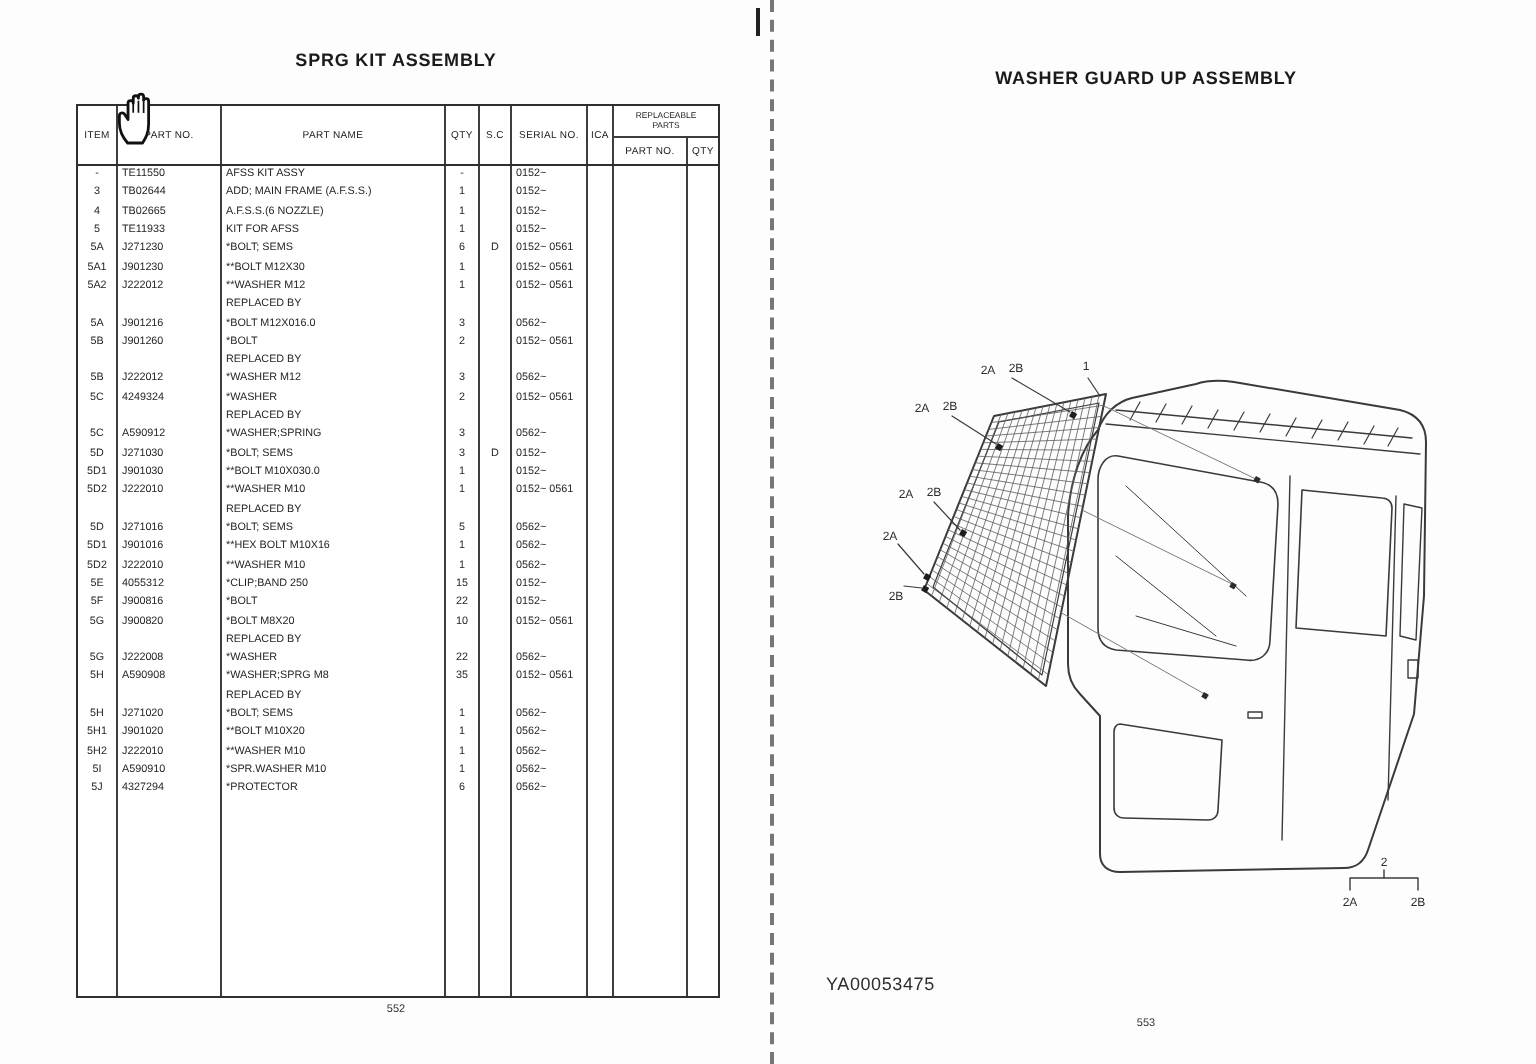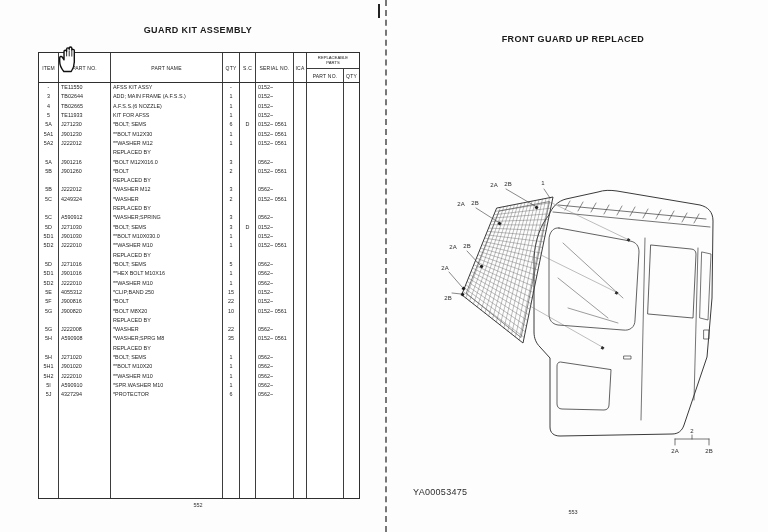--- a/index.html
+++ b/index.html
@@ -42,21 +42,21 @@
   .drawing text{font-family:"Liberation Sans","DejaVu Sans",sans-serif;font-size:6px;fill:#2d2d2d;}
   
   .watermark{position:absolute;left:237px;top:247px;font-size:20px;font-weight:bold;
     letter-spacing:.2px;z-index:9;white-space:nowrap;}
 </style>
 </head>
 <body>
 
 <div class="canvas">
 
-  <div class="page-title lp-title">GUARD KIT ASSEMBLY</div>
+  <div class="page-title lp-title">SPRG KIT ASSEMBLY</div>
 
   <div class="ptable">
     <div class="thead">
       <div class="hcell cw0">ITEM</div>
       <div class="hcell cw1">PART NO.</div>
       <div class="hcell cw2">PART NAME</div>
       <div class="hcell cw3">QTY</div>
       <div class="hcell cw4">S.C</div>
       <div class="hcell cw5">SERIAL NO.</div>
       <div class="hcell cw6">ICA</div>
@@ -464,21 +464,21 @@
       <path d="M7.2 26 C5 23.4 3.4 20.4 3.4 16.6 L3.4 13.4 C3.4 12.1 5 11.6 5.8 12.7 L7.4 15.2 L7.4 7.6 C7.4 6 9.8 6 9.8 7.6 L9.8 5.4 C9.8 3.8 12.2 3.8 12.2 5.4 L12.2 4.6 C12.2 3 14.6 3 14.6 4.6 L14.6 6.4 C14.6 5.2 16.9 5.2 16.9 6.7 L16.9 17.2 C16.9 21.4 15.6 23.6 14.1 26 Z" fill="#ffffff" stroke="#111" stroke-width="1.3" stroke-linejoin="round"></path>
       <path d="M9.8 8 L9.8 12 M12.2 6.5 L12.2 12 M14.6 7 L14.6 12.2" stroke="#111" stroke-width="0.8" fill="none"></path>
     </svg>
   </div>
 
   <div class="page-num lp-num">552</div>
 
   <div class="divider"></div>
   <div class="scan-mark"></div>
 
-  <div class="page-title rp-title">FRONT GUARD UP REPLACED</div>
+  <div class="page-title rp-title">WASHER GUARD UP ASSEMBLY</div>
 
   <svg class="drawing" viewBox="0 0 330 318">
     <g stroke="#3a3a3a" fill="none" stroke-width="1" stroke-linejoin="round" stroke-linecap="round">
 
       <path d="M141,67 C133,76 127,92 126,110 L126,184 C126,190 128,195 132,199 L142,210 L142,279 C142,285 146,288 152,288 L264,286 C270,286 274,283 276,277 L299,209 L304,150 L305,73 C305,64 300,59 292,57 L209,43 C202,42 196,42 190,44 L158,51 C150,53 144,59 141,67 Z"></path>
 
       <path d="M150,57 L298,71 M145,64 L302,79" stroke-width="0.7"></path>
       <path stroke-width="0.6" d="M162,53 l-5,9 M175,54 l-5,9 M188,55 l-5,9 M201,57 l-5,9 M214,58 l-5,9 M227,59 l-5,9 M240,61 l-5,9 M253,62 l-5,9 M266,63 l-5,9 M279,65 l-5,9 M291,66 l-5,9"></path>
 
       <path stroke-width="0.8" d="M151,80 L222,93 C228,94 231,98 231,104 L227,172 C227,179 222,183 215,182 L150,177 C144,176 141,172 141,166 L141,92 C141,85 145,79 151,80 Z"></path>

